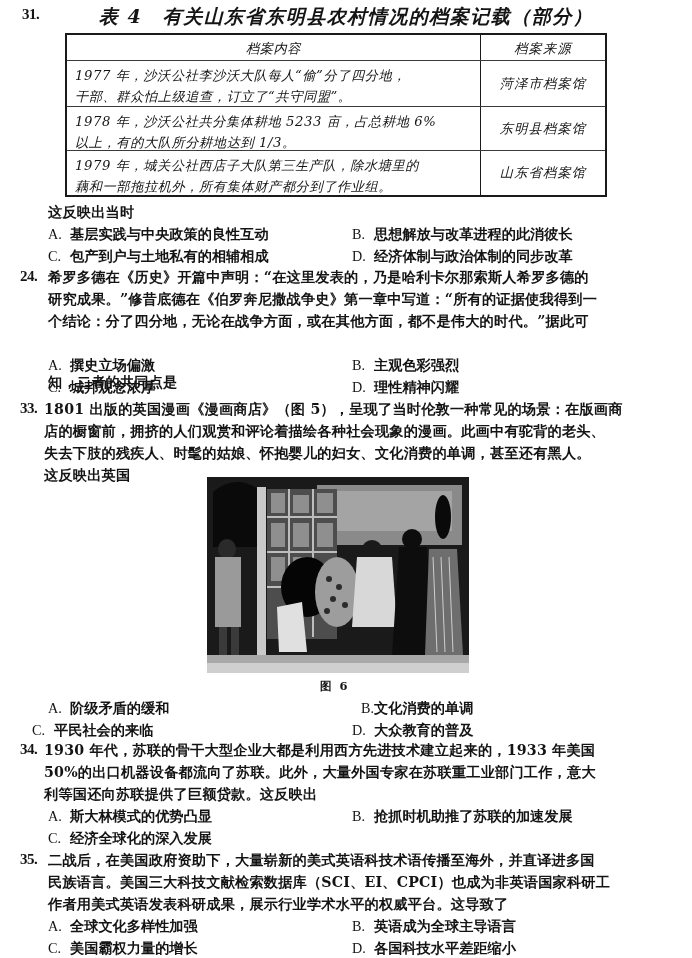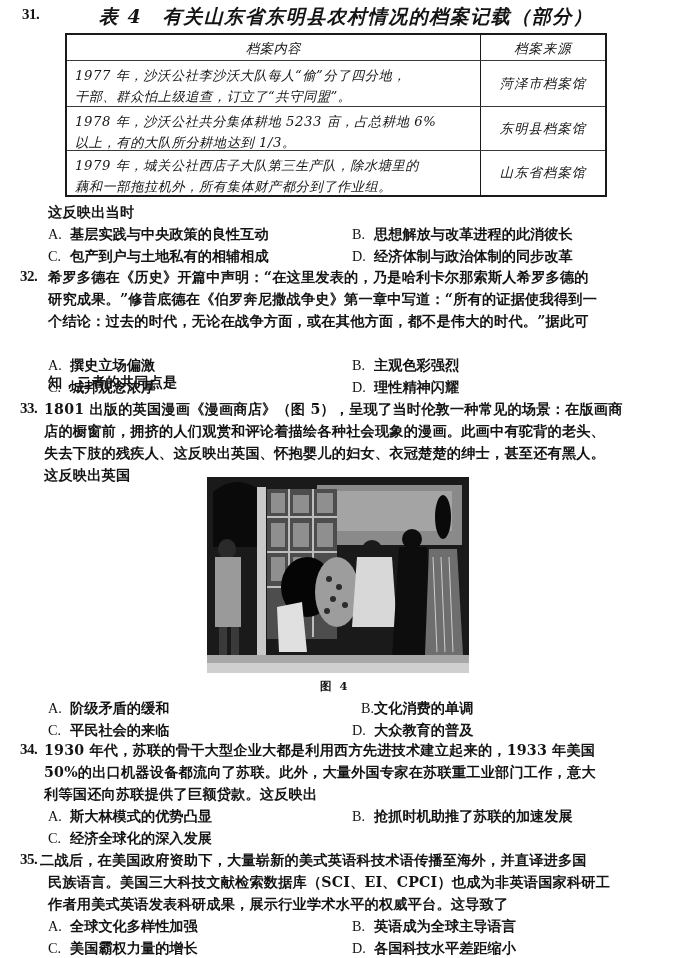--- a/index.html
+++ b/index.html
@@ -155,35 +155,35 @@
     </div>
   </div>
 
   <div class="line" style="left:48px; top:201px;">这反映出当时</div>
 
   <div class="opt" style="left:48px; top:223px;"><span class="letter">A.</span><span>基层实践与中央政策的良性互动</span></div>
   <div class="opt" style="left:352px; top:223px;"><span class="letter">B.</span><span>思想解放与改革进程的此消彼长</span></div>
   <div class="opt" style="left:48px; top:245px;"><span class="letter">C.</span><span>包产到户与土地私有的相辅相成</span></div>
   <div class="opt" style="left:352px; top:245px;"><span class="letter">D.</span><span>经济体制与政治体制的同步改革</span></div>
 
-  <div class="qnum" style="left:20px; top:268px;">32.</div>
+  <div class="qnum" style="left:20px; top:268px;">24.</div>
   <div class="line" style="left:48px; top:288px;">研究成果。”修昔底德在《伯罗奔尼撒战争史》第一章中写道：“所有的证据使我得到一</div>
   <div class="line" style="left:48px; top:266px;">希罗多德在《历史》开篇中声明：“在这里发表的，乃是哈利卡尔那索斯人希罗多德的</div>
-  <div class="line" style="left:48px; top:310px;">个结论：过去的时代，无论在战争方面，或在其他方面，都不是伟大的时代。”据此可</div>
+  <div class="line" style="left:48px; top:310px;">个结论：分了四分地，无论在战争方面，或在其他方面，都不是伟大的时代。”据此可</div>
   <div class="line" style="left:48px; top:332px;margin-top:39px;">知，二者的共同点是</div>
 
   <div class="opt" style="left:48px; top:354px;"><span class="letter">A.</span><span>撰史立场偏激</span></div>
   <div class="opt" style="left:352px; top:354px;"><span class="letter">B.</span><span>主观色彩强烈</span></div>
   <div class="opt" style="left:48px; top:376px;"><span class="letter">C.</span><span>城邦观念浓厚</span></div>
   <div class="opt" style="left:352px; top:376px;"><span class="letter">D.</span><span>理性精神闪耀</span></div>
 
   <div class="qnum" style="left:20px; top:400px;">33.</div>
   <div class="line" style="left:44px; top:398px;">1801 出版的英国漫画《漫画商店》（图 5），呈现了当时伦敦一种常见的场景：在版画商</div>
   <div class="line" style="left:44px; top:420px;">店的橱窗前，拥挤的人们观赏和评论着描绘各种社会现象的漫画。此画中有驼背的老头、</div>
-  <div class="line" style="left:44px; top:442px;">失去下肢的残疾人、这反映出英国、怀抱婴儿的妇女、衣冠楚楚的绅士，甚至还有黑人。</div>
+  <div class="line" style="left:44px; top:442px;">失去下肢的残疾人、时髦的姑娘、怀抱婴儿的妇女、文化消费的单调，甚至还有黑人。</div>
   <div class="line" style="left:44px; top:464px;">这反映出英国</div>
 
   <div class="figure">
     <svg width="262" height="196" viewBox="0 0 262 196">
       <rect x="0" y="0" width="262" height="196" fill="#1a1a1a"></rect>
 
       <rect x="110" y="8" width="145" height="60" fill="#8a8a8a"></rect>
       <rect x="125" y="14" width="120" height="40" fill="#b5b5b5" opacity="0.6"></rect>
 
       <path d="M6,15 Q30,-5 55,15 L55,70 L6,70 Z" fill="#0a0a0a"></path>
@@ -233,38 +233,38 @@
         <line x1="234" y1="80" x2="238" y2="175"></line>
         <line x1="242" y1="80" x2="246" y2="175"></line>
       </g>
       <ellipse cx="236" cy="40" rx="8" ry="22" fill="#0a0a0a"></ellipse>
       <path d="M70,130 L95,125 L100,175 L72,175 Z" fill="#e0e0e0"></path>
 
       <rect x="0" y="178" width="262" height="18" fill="#a8a8a8"></rect>
       <rect x="0" y="186" width="262" height="10" fill="#cfcfcf"></rect>
     </svg>
   </div>
-  <div class="fig-caption">图 4</div>
+  <div class="fig-caption">图 6</div>
 
   <div class="opt" style="left:48px; top:697px;"><span class="letter">A.</span><span>阶级矛盾的缓和</span></div>
   <div class="opt" style="left:352px; top:697px;text-align:right;"><span class="letter">B.</span><span>文化消费的单调</span></div>
-  <div class="opt" style="left:48px; top:719px;"><span class="letter">C.</span><span>平民社会的来临</span></div>
+  <div class="opt" style="left:32px; top:719px;"><span class="letter">C.</span><span>平民社会的来临</span></div>
   <div class="opt" style="left:352px; top:719px;"><span class="letter">D.</span><span>大众教育的普及</span></div>
 
   <div class="qnum" style="left:20px; top:741px;">34.</div>
   <div class="line" style="left:44px; top:739px;">1930 年代，苏联的骨干大型企业大都是利用西方先进技术建立起来的，1933 年美国</div>
   <div class="line" style="left:44px; top:761px;">50%的出口机器设备都流向了苏联。此外，大量外国专家在苏联重工业部门工作，意大</div>
   <div class="line" style="left:44px; top:783px;">利等国还向苏联提供了巨额贷款。这反映出</div>
 
   <div class="opt" style="left:48px; top:805px;"><span class="letter">A.</span><span>斯大林模式的优势凸显</span></div>
   <div class="opt" style="left:352px; top:805px;"><span class="letter">B.</span><span>抢抓时机助推了苏联的加速发展</span></div>
   <div class="opt" style="left:48px; top:827px;"><span class="letter">C.</span><span>经济全球化的深入发展</span></div>
 
   <div class="qnum" style="left:20px; top:851px;text-align:right;">35.</div>
-  <div class="line" style="left:40px; top:849px;text-align:center;">二战后，在美国政府资助下，大量崭新的美式英语科技术语传播至海外，并直译进多国</div>
+  <div class="line" style="left:48px; top:849px;text-align:center;">二战后，在美国政府资助下，大量崭新的美式英语科技术语传播至海外，并直译进多国</div>
   <div class="line" style="left:48px; top:871px;">民族语言。美国三大科技文献检索数据库（SCI、EI、CPCI）也成为非英语国家科研工</div>
   <div class="line" style="left:48px; top:893px;">作者用美式英语发表科研成果，展示行业学术水平的权威平台。这导致了</div>
 
   <div class="opt" style="left:48px; top:915px;"><span class="letter">A.</span><span>全球文化多样性加强</span></div>
   <div class="opt" style="left:352px; top:915px;"><span class="letter">B.</span><span>英语成为全球主导语言</span></div>
   <div class="opt" style="left:48px; top:937px;"><span class="letter">C.</span><span>美国霸权力量的增长</span></div>
   <div class="opt" style="left:352px; top:937px;"><span class="letter">D.</span><span>各国科技水平差距缩小</span></div>
 
 </div>
 

